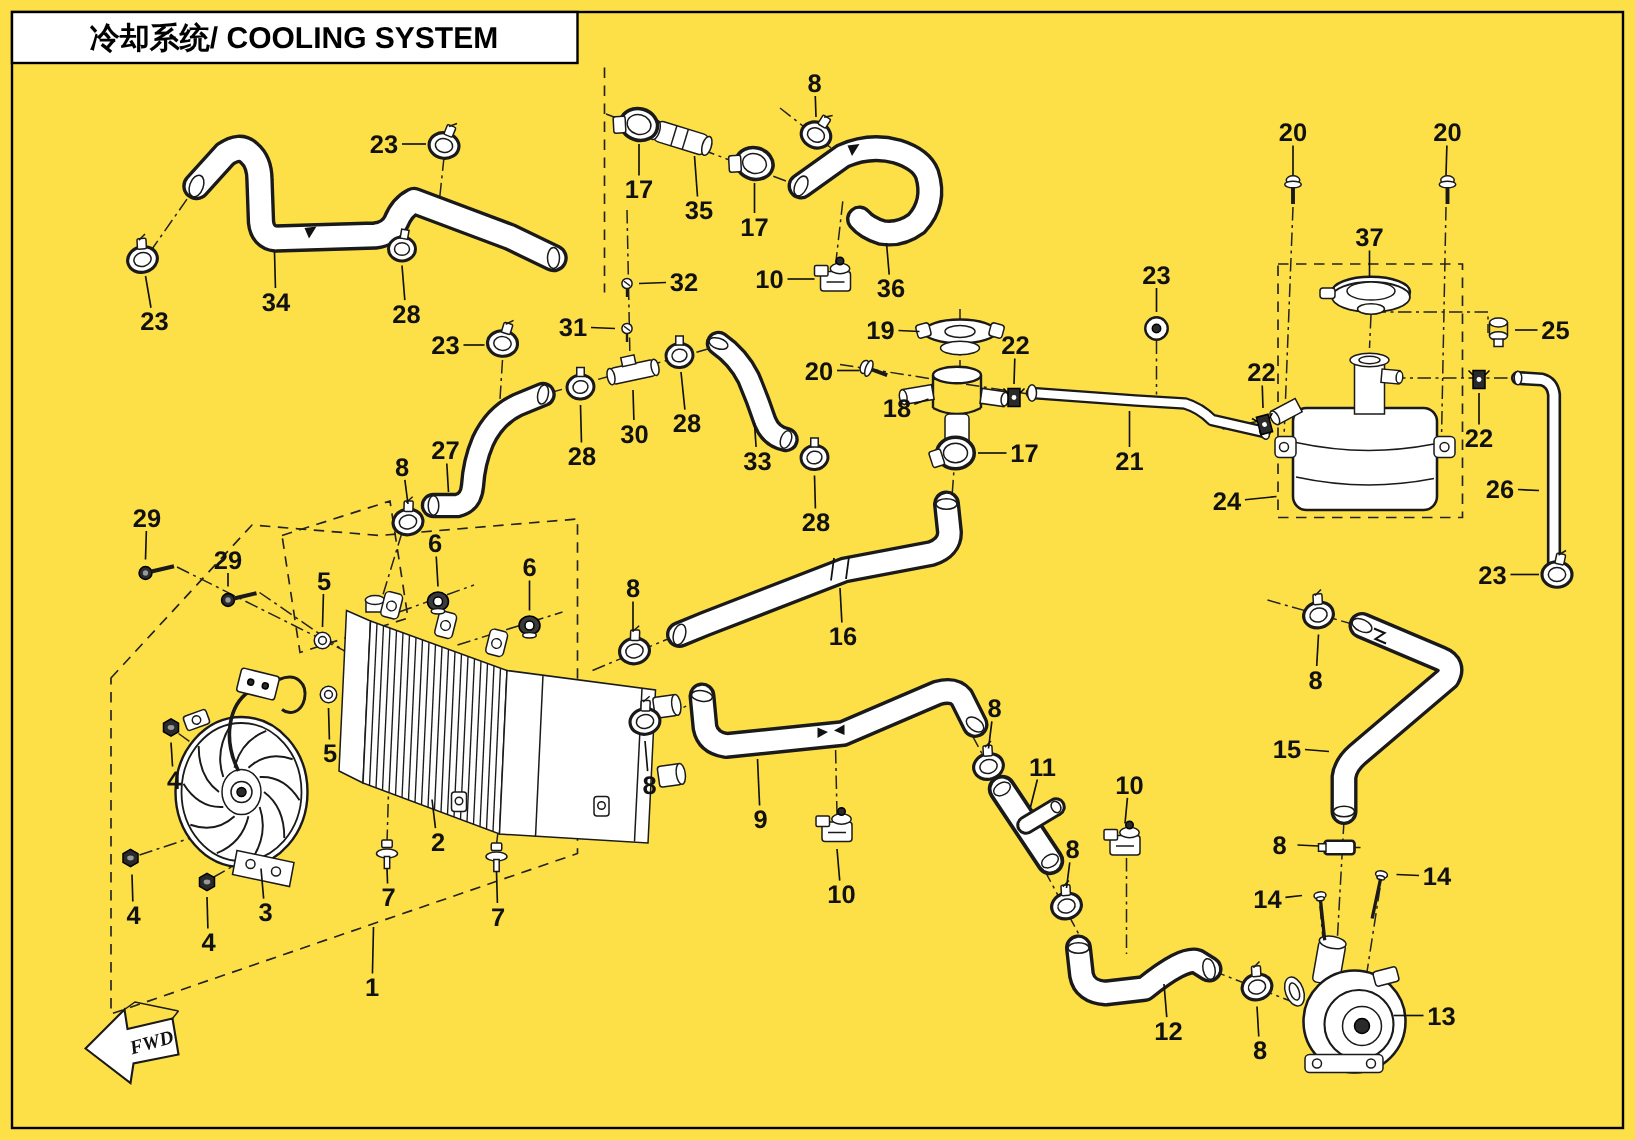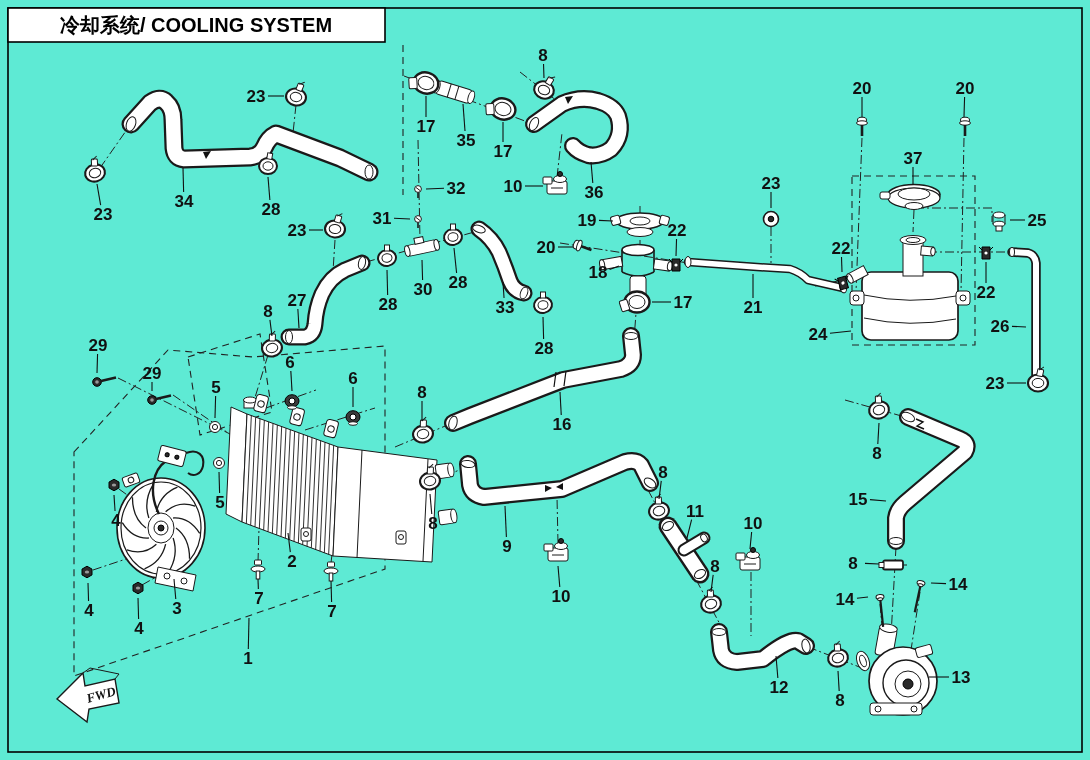--- a/index.html
+++ b/index.html
@@ -1,16 +1,16 @@
 <!DOCTYPE html>
 <html><head>
 <meta charset="utf-8">
 <style>
   html,body{margin:0;padding:0;background:#fff;}
-  .stage{position:relative;width:1090px;height:760px;background:#5eead4;}
+  .stage{position:relative;width:1090px;height:760px;background:#fde047;}
   svg{display:block;}
   text.callout{font:bold 17px "Liberation Sans", sans-serif;fill:#111;text-anchor:middle;}
   text.title-zh{font:bold 20px "Liberation Sans", sans-serif;fill:#000;text-anchor:middle;}
   text.fwd{font:italic bold 13px "Liberation Serif", serif;fill:#111;}
   .leader{stroke:#111;stroke-width:1.1;}
   .dd{stroke:#222;stroke-width:1;stroke-dasharray:9 3 2 3;fill:none;}
   .dash{stroke:#222;stroke-width:1.1;stroke-dasharray:7 5;fill:none;}
   .ol{stroke:#1a1a1a;fill:none;stroke-linecap:round;stroke-linejoin:round;}
   .wh{stroke:#fff;fill:none;stroke-linecap:round;stroke-linejoin:round;}
   .part{stroke:#1a1a1a;fill:#fff;}

